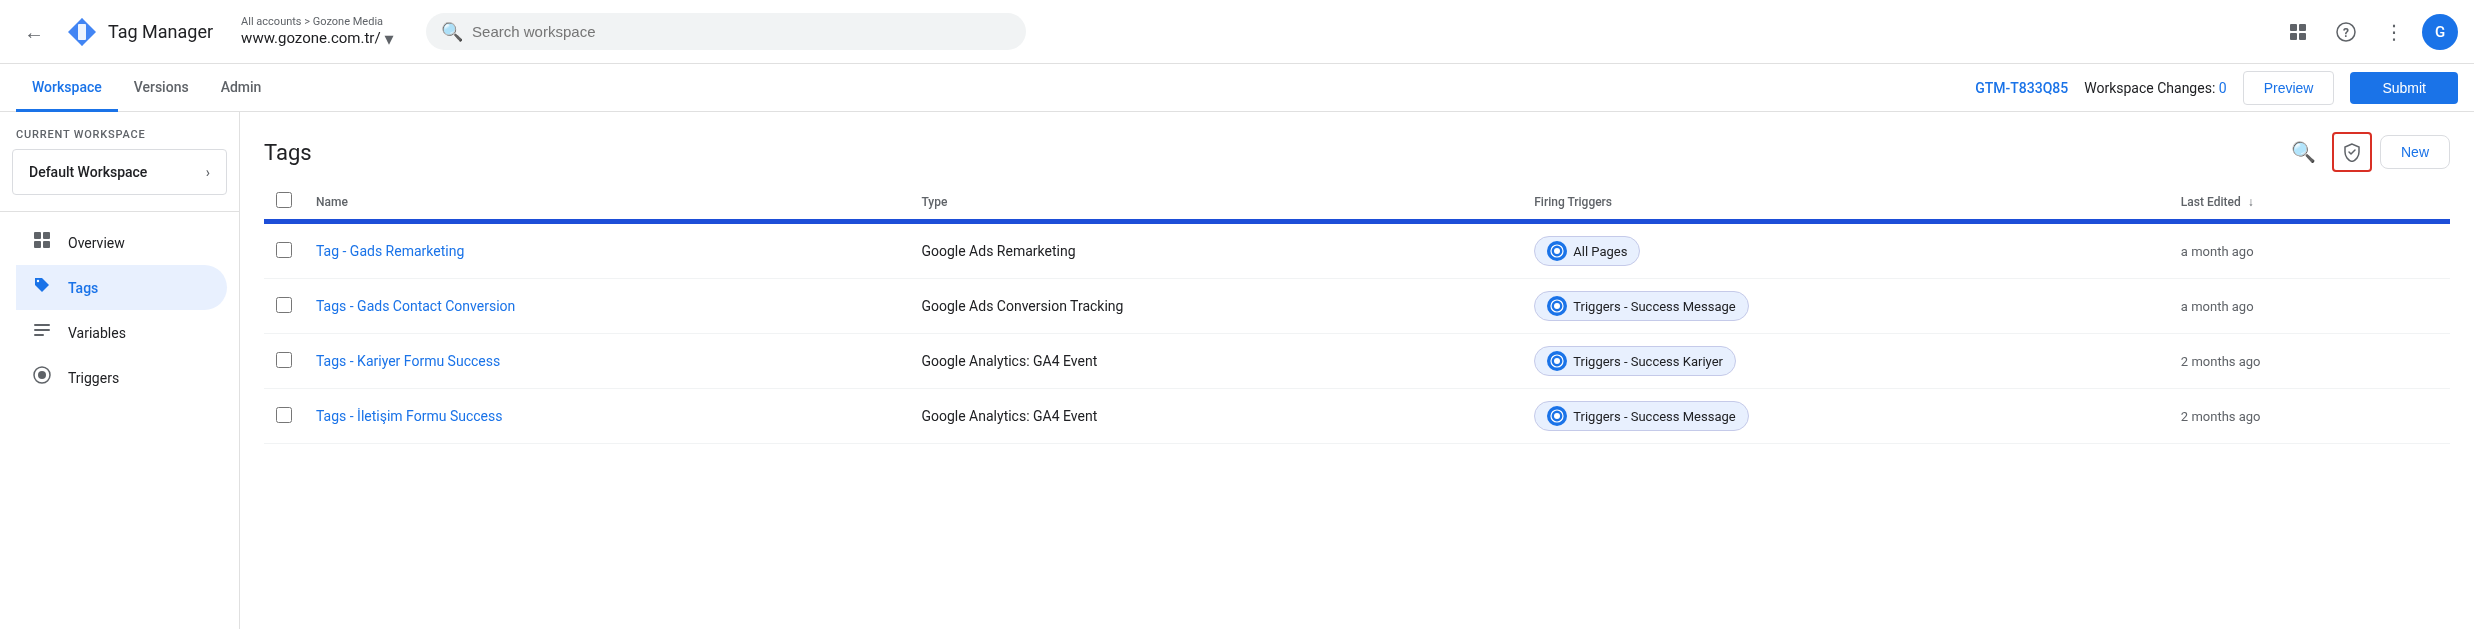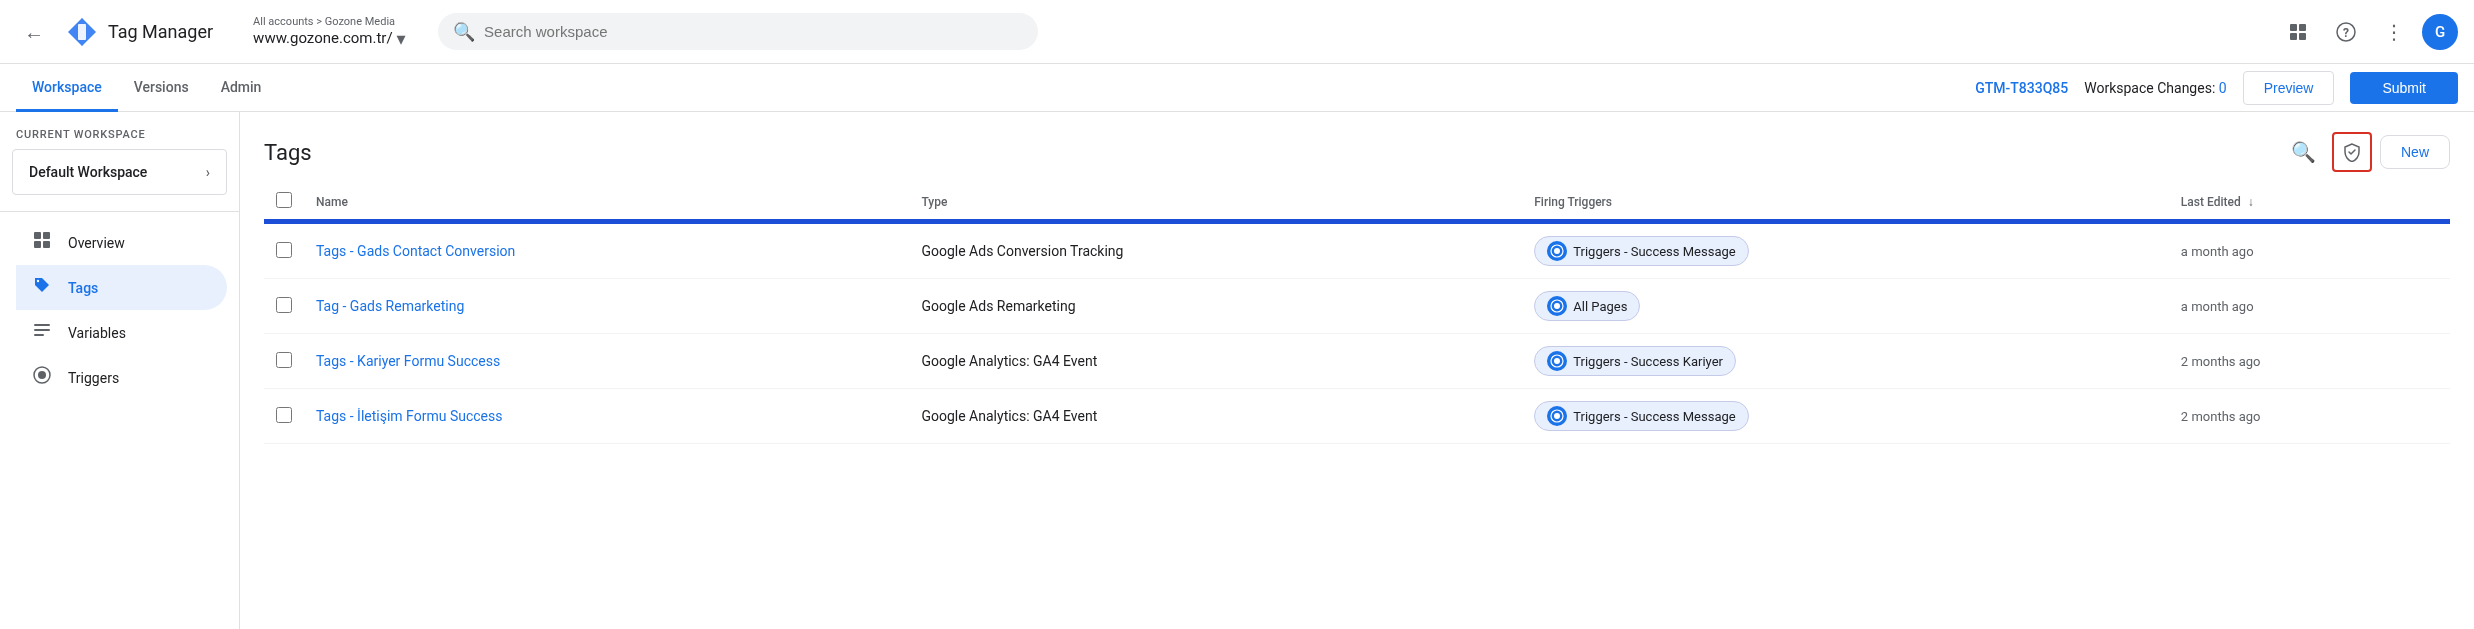--- a/index.html
+++ b/index.html
@@ -29,21 +29,21 @@
     .logo-diamond {
       width: 36px; height: 36px;
       position: relative;
     }
     .logo-diamond svg { width: 36px; height: 36px; }
     .logo-text {
       font-size: 18px; color: #202124; font-weight: 400;
       white-space: nowrap;
     }
     .breadcrumb-area {
-      display: flex; flex-direction: column; margin-left: 28px;
+      display: flex; flex-direction: column; margin-left: 16px;
     }
     .breadcrumb-top {
       font-size: 11px; color: #5f6368;
     }
     .breadcrumb-current {
       display: flex; align-items: center; gap: 4px;
       font-size: 15px; color: #202124; cursor: pointer;
     }
     .breadcrumb-current .chevron { color: #5f6368; font-size: 18px; }
     .search-bar {
@@ -405,20 +405,41 @@
               <span class="sort-arrow">↓</span>
             </th>
           </tr>
         </thead>
         <tbody>
           <tr>
             <td class="checkbox-cell">
               <input type="checkbox" style="">
             </td>
             <td>
+              <a class="tag-name-link">Tag - Gads Remarketing</a>
+            </td>
+            <td>Google Ads Remarketing</td>
+            <td>
+              <div class="trigger-chip">
+                <div class="trigger-chip-icon">
+                  <svg width="14" height="14" viewBox="0 0 14 14">
+                    <circle cx="7" cy="7" r="6" stroke="white" stroke-width="1.2" fill="none"></circle>
+                    <circle cx="7" cy="7" r="3" fill="white"></circle>
+                  </svg>
+                </div>
+                <span>All Pages</span>
+              </div>
+            </td>
+            <td class="last-edited">a month ago</td>
+          </tr>
+          <tr>
+            <td class="checkbox-cell">
+              <input type="checkbox" style="">
+            </td>
+            <td>
               <a class="tag-name-link">Tags - Gads Contact Conversion</a>
             </td>
             <td>Google Ads Conversion Tracking</td>
             <td>
               <div class="trigger-chip">
                 <div class="trigger-chip-icon">
                   <svg width="14" height="14" viewBox="0 0 14 14">
                     <circle cx="7" cy="7" r="6" stroke="white" stroke-width="1.2" fill="none"></circle>
                     <circle cx="7" cy="7" r="3" fill="white"></circle>
                   </svg>
@@ -426,41 +447,20 @@
                 <span>Triggers - Success Message</span>
               </div>
             </td>
             <td class="last-edited">a month ago</td>
           </tr>
           <tr>
             <td class="checkbox-cell">
               <input type="checkbox" style="">
             </td>
             <td>
-              <a class="tag-name-link">Tag - Gads Remarketing</a>
-            </td>
-            <td>Google Ads Remarketing</td>
-            <td>
-              <div class="trigger-chip">
-                <div class="trigger-chip-icon">
-                  <svg width="14" height="14" viewBox="0 0 14 14">
-                    <circle cx="7" cy="7" r="6" stroke="white" stroke-width="1.2" fill="none"></circle>
-                    <circle cx="7" cy="7" r="3" fill="white"></circle>
-                  </svg>
-                </div>
-                <span>All Pages</span>
-              </div>
-            </td>
-            <td class="last-edited">a month ago</td>
-          </tr>
-          <tr>
-            <td class="checkbox-cell">
-              <input type="checkbox" style="">
-            </td>
-            <td>
               <a class="tag-name-link">Tags - Kariyer Formu Success</a>
             </td>
             <td>Google Analytics: GA4 Event</td>
             <td>
               <div class="trigger-chip">
                 <div class="trigger-chip-icon">
                   <svg width="14" height="14" viewBox="0 0 14 14">
                     <circle cx="7" cy="7" r="6" stroke="white" stroke-width="1.2" fill="none"></circle>
                     <circle cx="7" cy="7" r="3" fill="white"></circle>
                   </svg>

